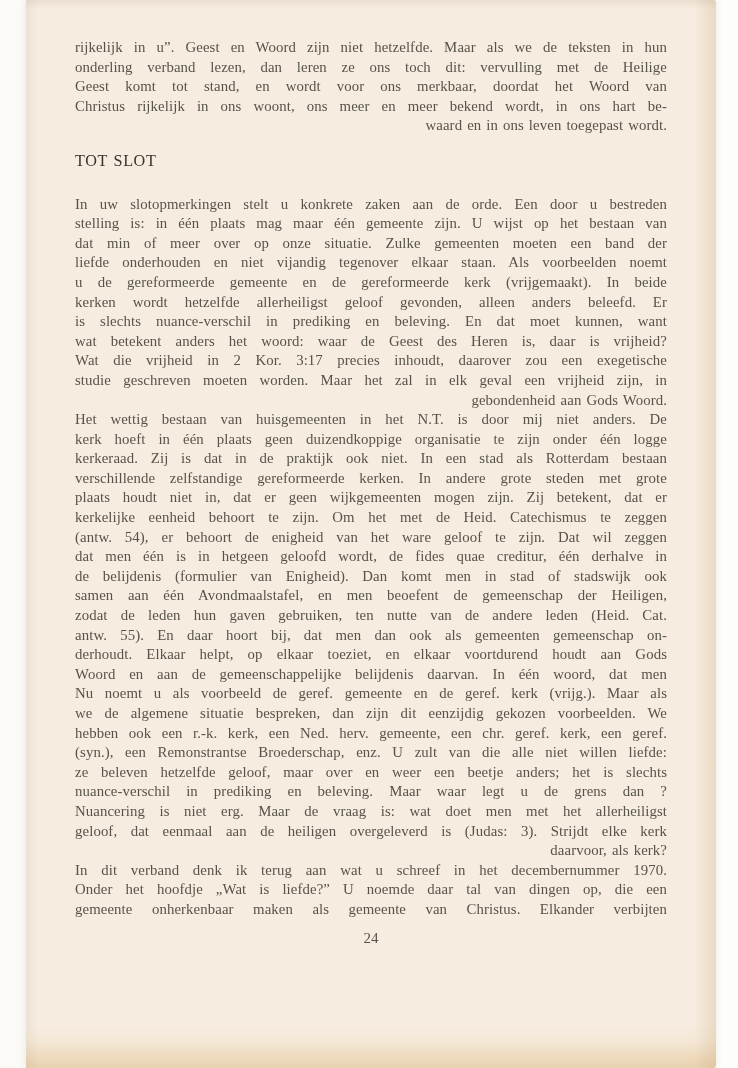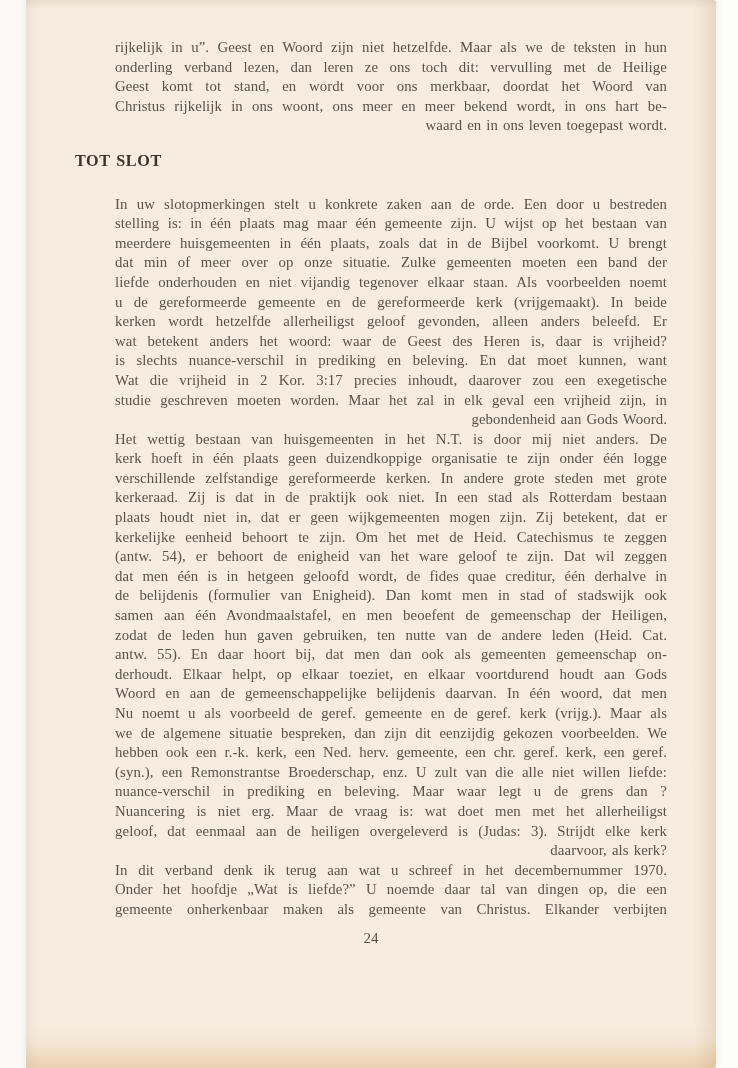--- a/index.html
+++ b/index.html
@@ -42,24 +42,23 @@
     word-spacing: 1.2px;
   }
   .paragraph { margin: 0; }
   .line {
     text-align: right;
     min-height: 19.6px;
   }
   .line.j {
     text-align: justify;
     text-align-last: justify;
-    margin-left: 40px;
   }
   .heading {
-    font-weight: bold;
+    font-weight: normal;
     font-size: 16.2px;
     letter-spacing: 0.6px;
     color: var(--heading-ink, #39352d);
     margin: 16px 0 23px 0;
   }
   .page-number {
     margin-top: 9px;
     font-size: 15px;
     color: var(--ink, #57534a);
     text-align: center;
@@ -75,54 +74,54 @@
         <div class="line j">rijkelijk in u”. Geest en Woord zijn niet hetzelfde. Maar als we de teksten in hun</div>
         <div class="line j">onderling verband lezen, dan leren ze ons toch dit: vervulling met de Heilige</div>
         <div class="line j">Geest komt tot stand, en wordt voor ons merkbaar, doordat het Woord van</div>
         <div class="line j">Christus rijkelijk in ons woont, ons meer en meer bekend wordt, in ons hart be-</div>
         <div class="line">waard en in ons leven toegepast wordt.</div>
       </div>
       <div class="heading">TOT SLOT</div>
       <div class="paragraph">
         <div class="line j">In uw slotopmerkingen stelt u konkrete zaken aan de orde. Een door u bestreden</div>
         <div class="line j">stelling is: in één plaats mag maar één gemeente zijn. U wijst op het bestaan van</div>
-        <div class="line j">meerdere huisgemeenten in één plaats, zoals dat in de Bijbel voorkomt. U brengt</div>
         <div class="line j">dat min of meer over op onze situatie. Zulke gemeenten moeten een band der</div>
         <div class="line j">liefde onderhouden en niet vijandig tegenover elkaar staan. Als voorbeelden noemt</div>
         <div class="line j">u de gereformeerde gemeente en de gereformeerde kerk (vrijgemaakt). In beide</div>
         <div class="line j">kerken wordt hetzelfde allerheiligst geloof gevonden, alleen anders beleefd. Er</div>
+        <div class="line j">is slechts nuance-verschil in prediking en beleving. En dat moet kunnen, want</div>
         <div class="line j">wat betekent anders het woord: waar de Geest des Heren is, daar is vrijheid?</div>
-        <div class="line j">is slechts nuance-verschil in prediking en beleving. En dat moet kunnen, want</div>
       </div>
       <div class="paragraph">
         <div class="line j">Wat die vrijheid in 2 Kor. 3:17 precies inhoudt, daarover zou een exegetische</div>
         <div class="line j">studie geschreven moeten worden. Maar het zal in elk geval een vrijheid zijn, in</div>
         <div class="line">gebondenheid aan Gods Woord.</div>
       </div>
       <div class="paragraph">
         <div class="line j">Het wettig bestaan van huisgemeenten in het N.T. is door mij niet anders. De</div>
         <div class="line j">kerk hoeft in één plaats geen duizendkoppige organisatie te zijn onder één logge</div>
+        <div class="line j">kerkeraad. Zij is dat in de praktijk ook niet. In een stad als Rotterdam bestaan</div>
         <div class="line j">verschillende zelfstandige gereformeerde kerken. In andere grote steden met grote</div>
-        <div class="line j">kerkeraad. Zij is dat in de praktijk ook niet. In een stad als Rotterdam bestaan</div>
         <div class="line j">plaats houdt niet in, dat er geen wijkgemeenten mogen zijn. Zij betekent, dat er</div>
         <div class="line j">kerkelijke eenheid behoort te zijn. Om het met de Heid. Catechismus te zeggen</div>
         <div class="line j">(antw. 54), er behoort de enigheid van het ware geloof te zijn. Dat wil zeggen</div>
         <div class="line j">dat men één is in hetgeen geloofd wordt, de fides quae creditur, één derhalve in</div>
         <div class="line j">de belijdenis (formulier van Enigheid). Dan komt men in stad of stadswijk ook</div>
         <div class="line j">samen aan één Avondmaalstafel, en men beoefent de gemeenschap der Heiligen,</div>
         <div class="line j">zodat de leden hun gaven gebruiken, ten nutte van de andere leden (Heid. Cat.</div>
         <div class="line j">antw. 55). En daar hoort bij, dat men dan ook als gemeenten gemeenschap on-</div>
         <div class="line j">derhoudt. Elkaar helpt, op elkaar toeziet, en elkaar voortdurend houdt aan Gods</div>
         <div class="line j">Woord en aan de gemeenschappelijke belijdenis daarvan. In één woord, dat men</div>
       </div>
       <div class="paragraph">
         <div class="line j">Nu noemt u als voorbeeld de geref. gemeente en de geref. kerk (vrijg.). Maar als</div>
         <div class="line j">we de algemene situatie bespreken, dan zijn dit eenzijdig gekozen voorbeelden. We</div>
         <div class="line j">hebben ook een r.-k. kerk, een Ned. herv. gemeente, een chr. geref. kerk, een geref.</div>
         <div class="line j">(syn.), een Remonstrantse Broederschap, enz. U zult van die alle niet willen liefde:</div>
+        <div class="line j">ze beleven hetzelfde geloof, maar over en weer een beetje anders; het is slechts</div>
         <div class="line j">nuance-verschil in prediking en beleving. Maar waar legt u de grens dan ?</div>
       </div>
       <div class="paragraph">
         <div class="line j">Nuancering is niet erg. Maar de vraag is: wat doet men met het allerheiligst</div>
         <div class="line j">geloof, dat eenmaal aan de heiligen overgeleverd is (Judas: 3). Strijdt elke kerk</div>
         <div class="line">daarvoor, als kerk?</div>
       </div>
       <div class="paragraph">
         <div class="line j">In dit verband denk ik terug aan wat u schreef in het decembernummer 1970.</div>
         <div class="line j">Onder het hoofdje „Wat is liefde?” U noemde daar tal van dingen op, die een</div>

